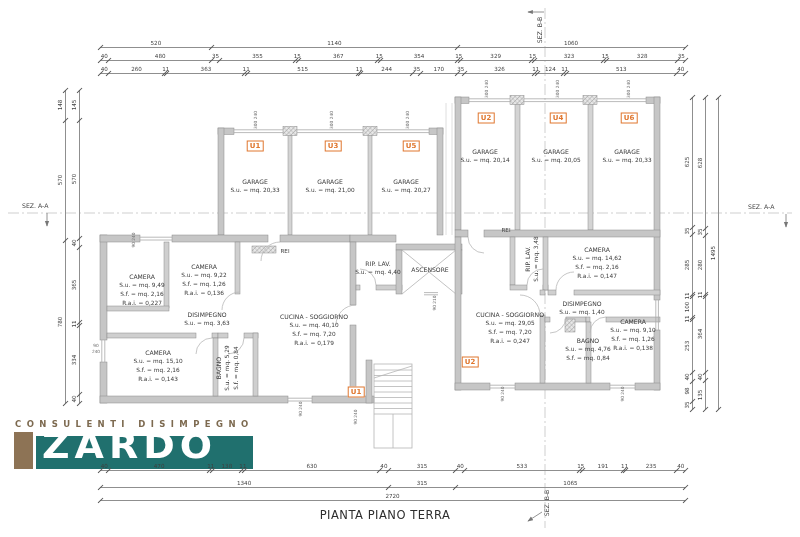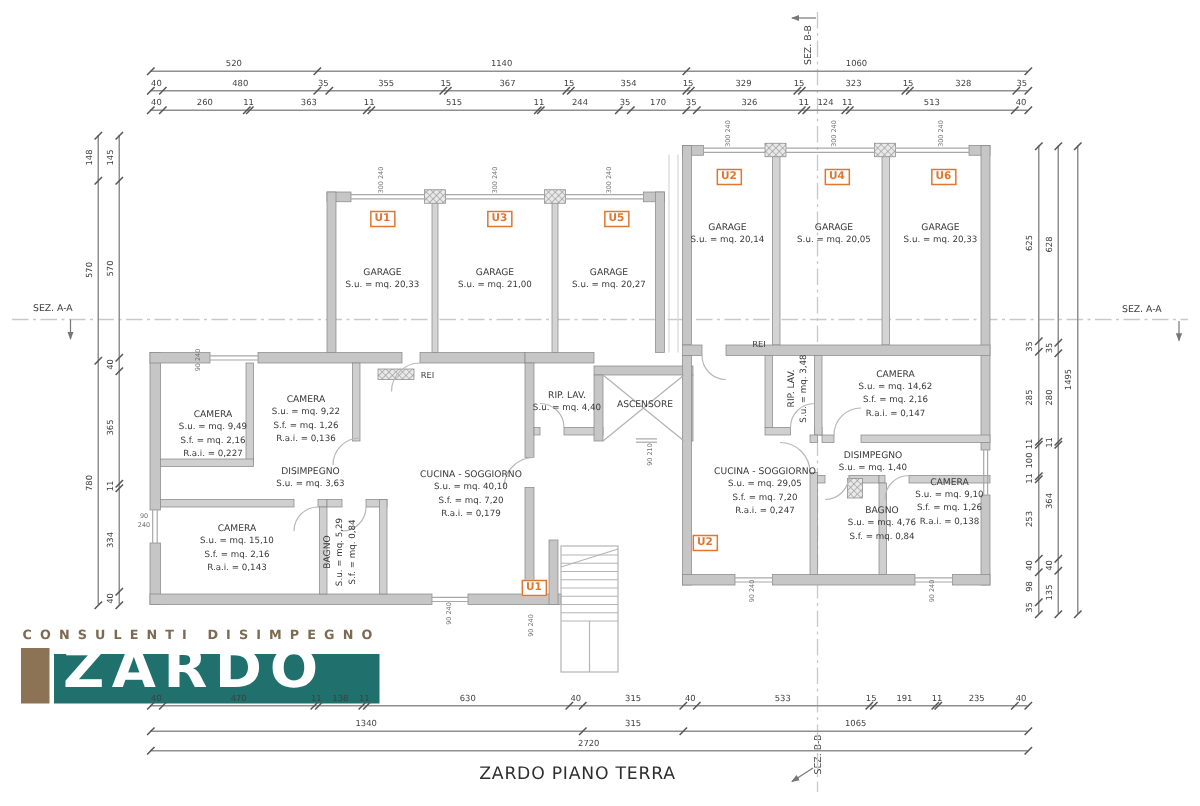--- a/index.html
+++ b/index.html
@@ -215,21 +215,21 @@
     <div class="bar"></div>
     <div class="band"></div>
     <div class="brand">ZARDO</div>
   </div>
 
   <div class="abs sez" style="left:22px;top:202px;">SEZ. A-A</div>
   <div class="abs sez" style="left:748px;top:203px;">SEZ. A-A</div>
   <div class="abs sez rot" style="left:539px;top:30px;">SEZ. B-B</div>
   <div class="abs sez rot" style="left:546px;top:503px;">SEZ. B-B</div>
 
-  <div id="title">ZARDO PIANO TERRA</div>
+  <div id="title">PIANTA PIANO TERRA</div>
 
   <div id="annot">
       <div class="abs dim-line-h" style="left: 100px; top: 47px; width: 585px;"></div>
       <div class="abs tick" style="left: 96.5px; top: 46.5px;"></div>
       <div class="abs tick" style="left: 208.338px; top: 46.5px;"></div>
       <div class="abs tick" style="left: 453.522px; top: 46.5px;"></div>
       <div class="abs tick" style="left: 681.5px; top: 46.5px;"></div>
       <div class="abs dimnum" style="left: 155.919px; top: 40px;">520</div>
       <div class="abs dimnum" style="left: 334.43px; top: 40px;">1140</div>
       <div class="abs dimnum" style="left: 571.011px; top: 40px;">1060</div>

